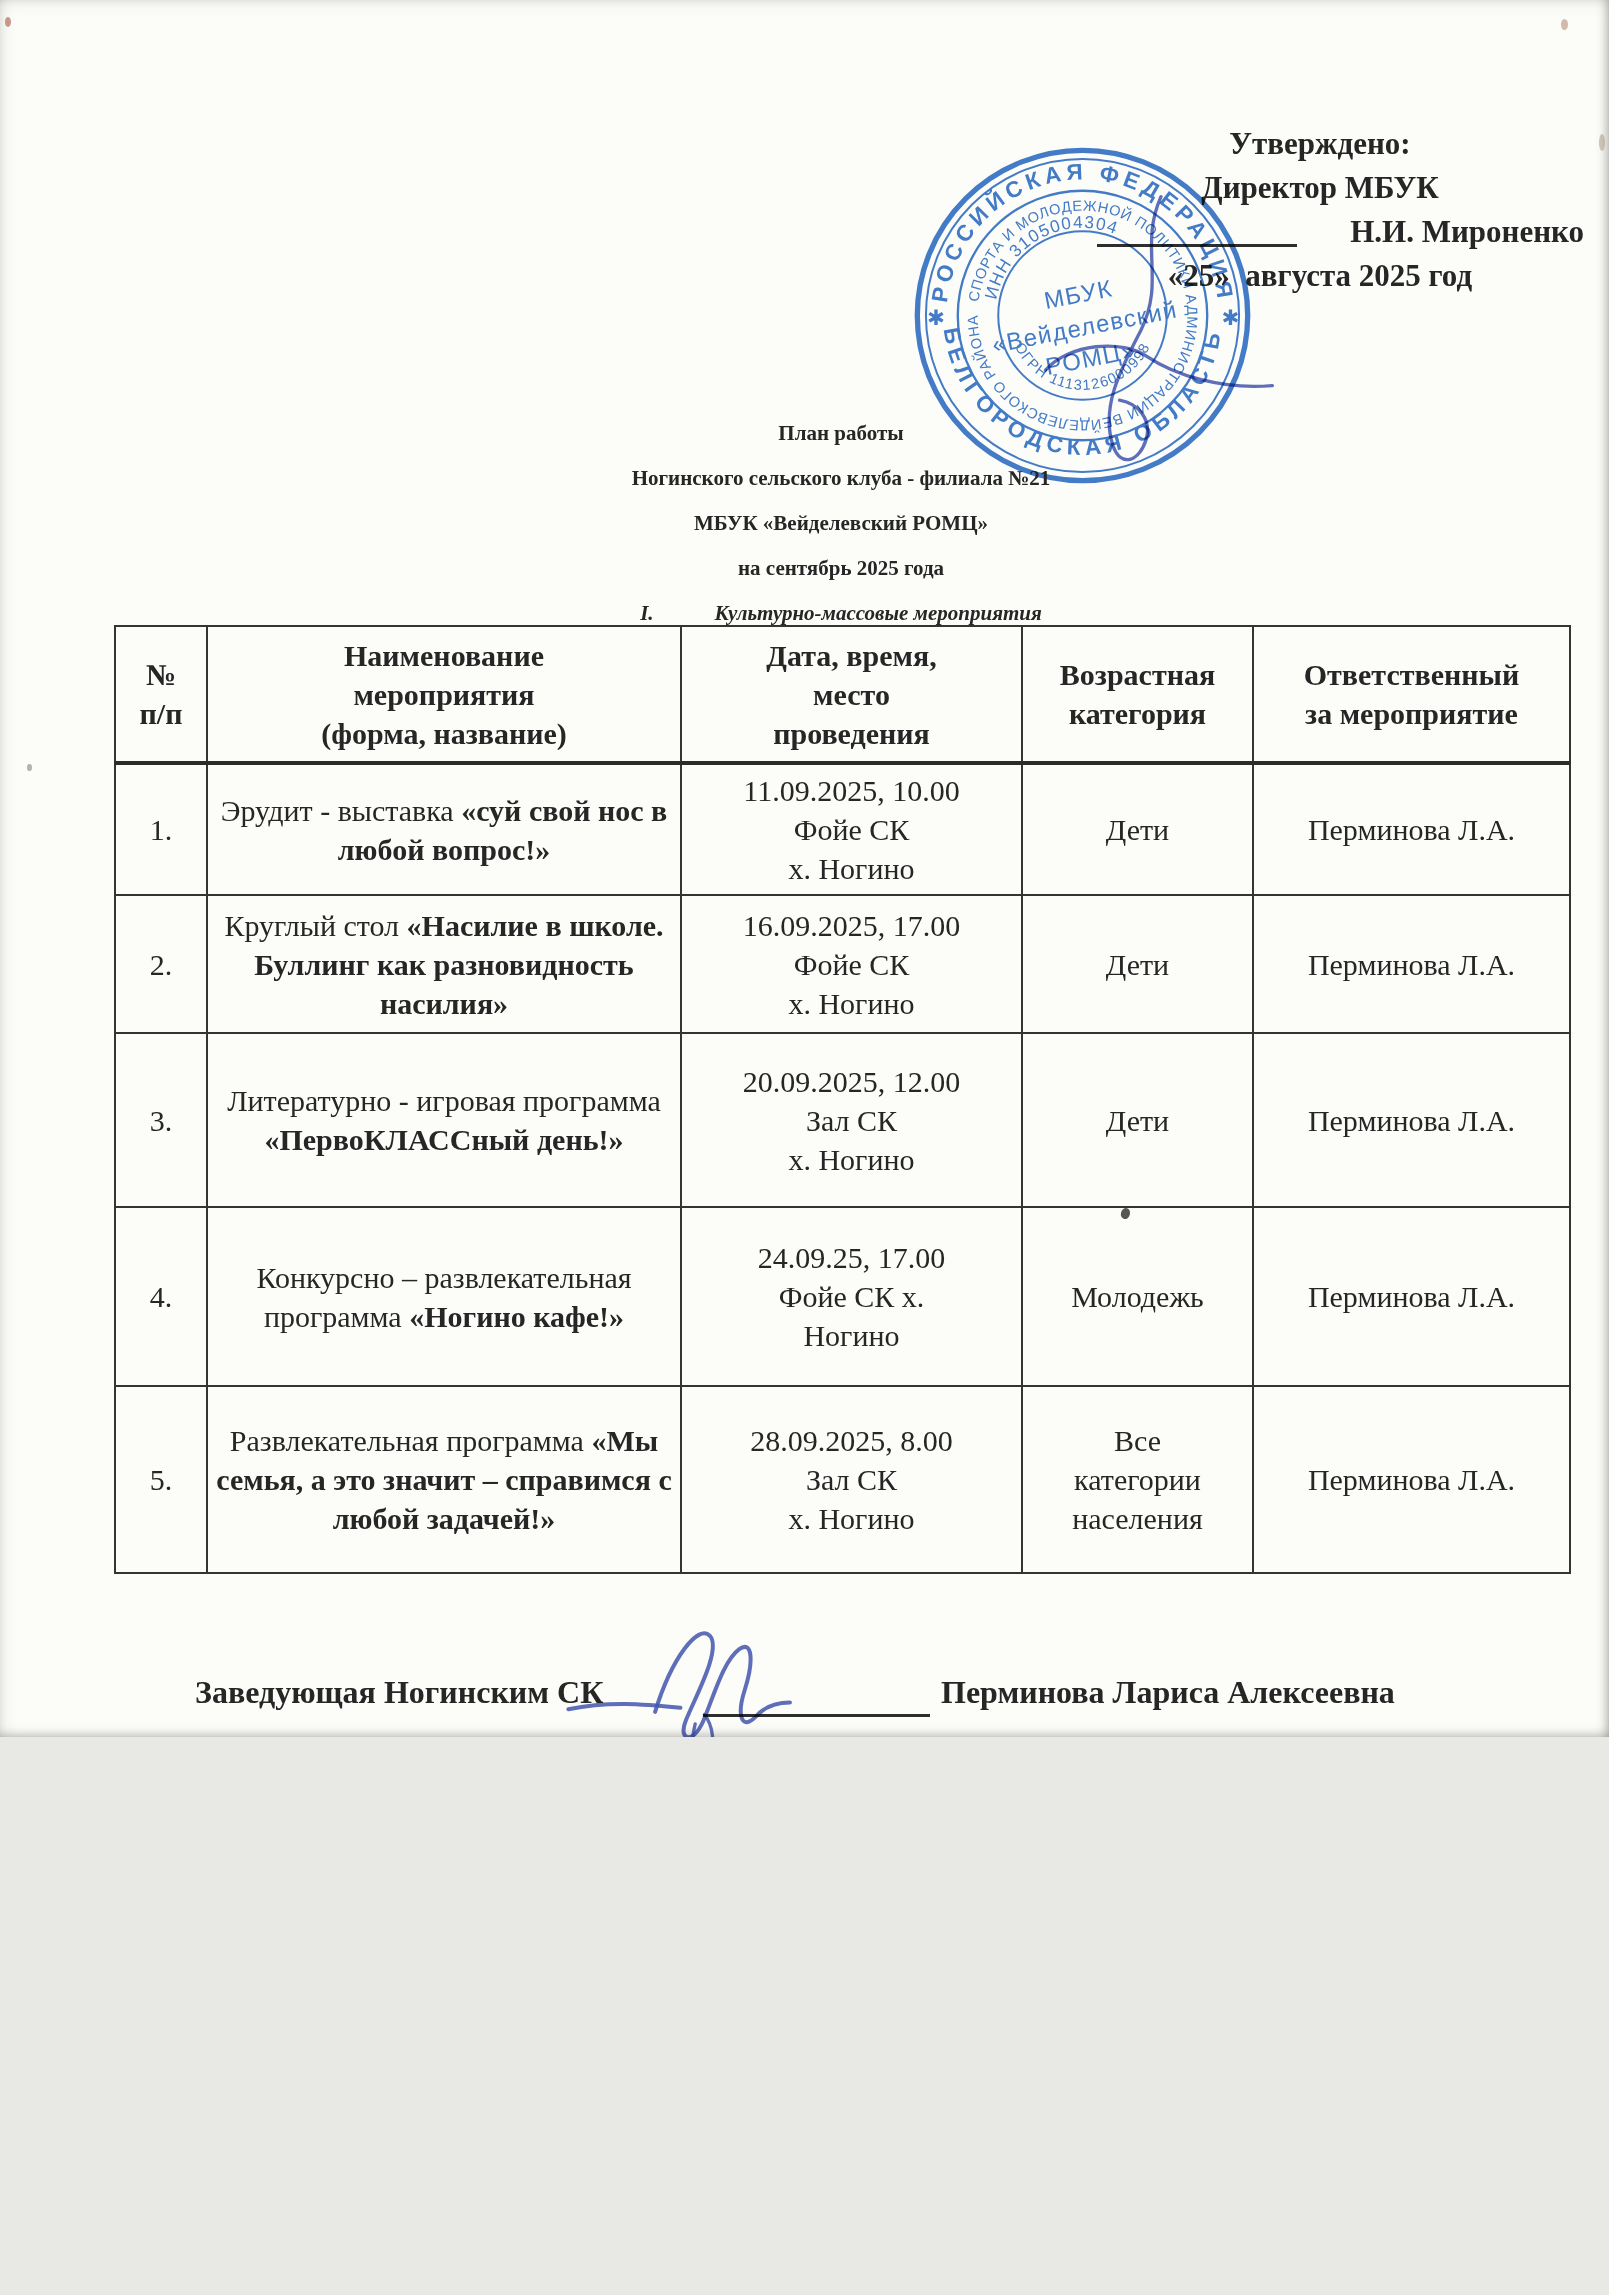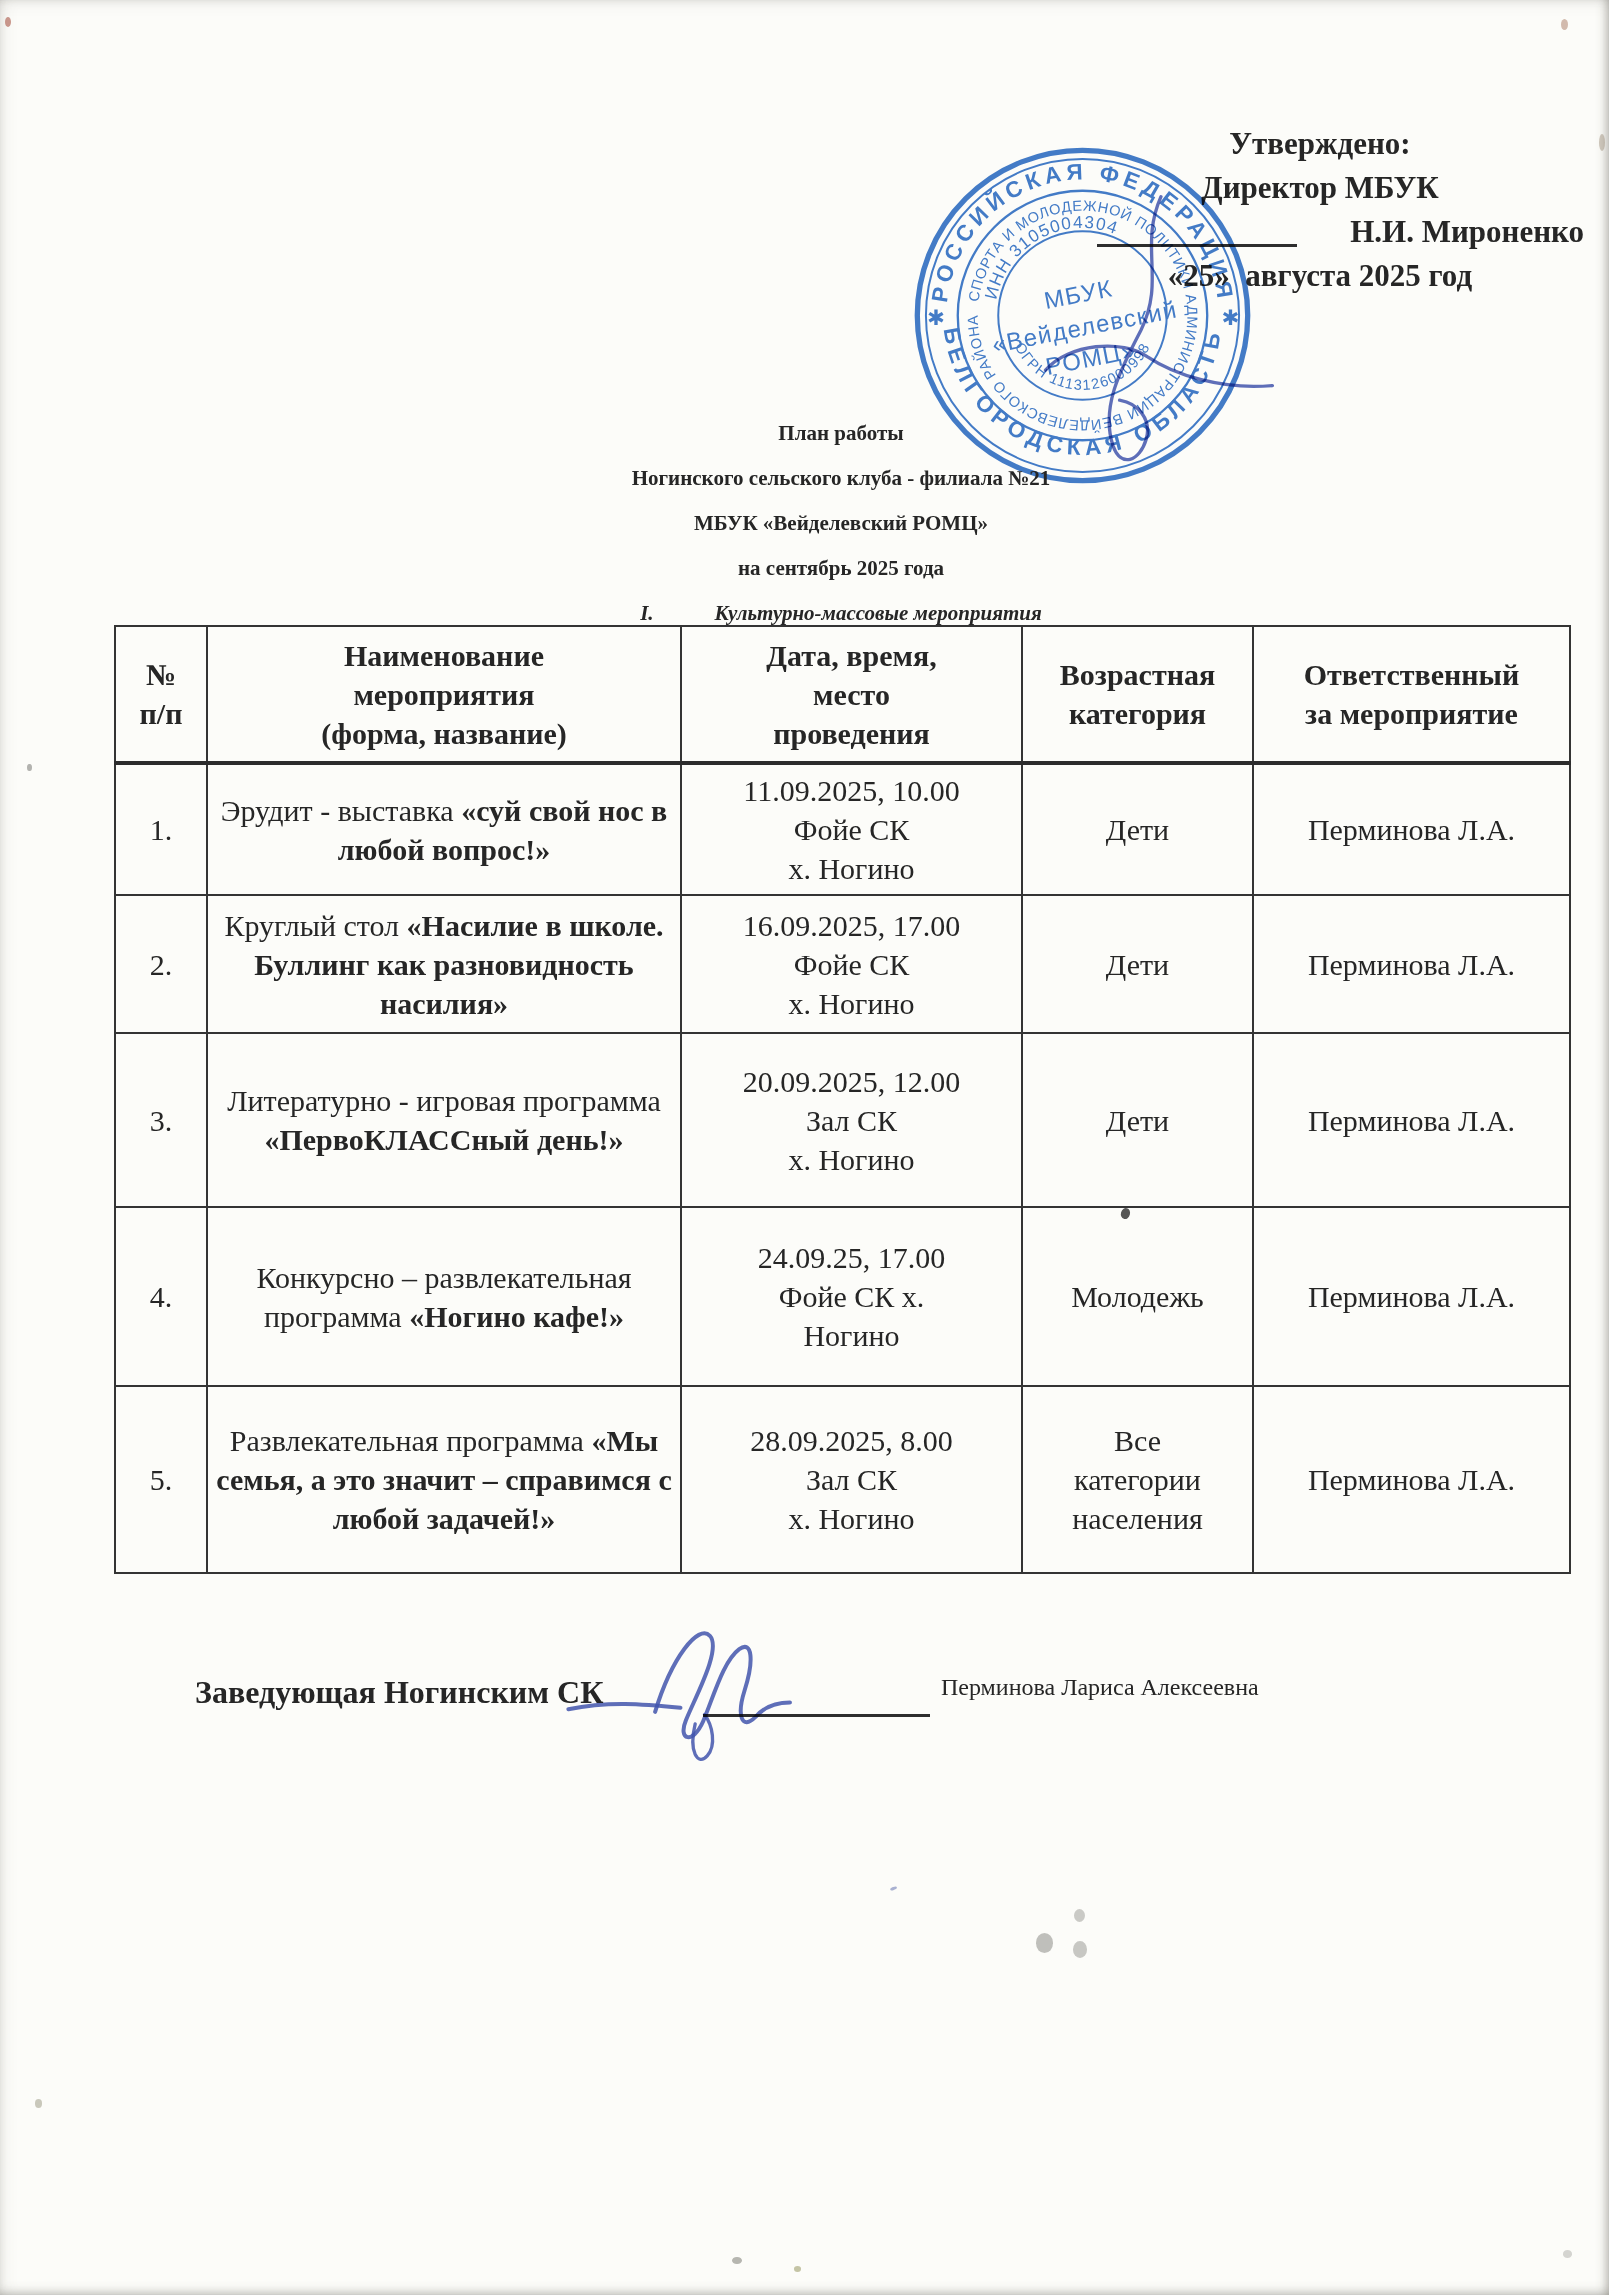--- a/index.html
+++ b/index.html
@@ -1,18 +1,18 @@
 <!DOCTYPE html>
 <html style="font-size:10.7px"><head>
 <meta charset="utf-8">
 <style>
   html,body{margin:0;padding:0;background:#e8e8e4;}
   .page{
     position:relative;
-    width:1609px;height:2295px;
+    width:1609px;height:1737px;
     background:#fcfcf9;
     font-family:"Liberation Serif","DejaVu Serif",serif;
     color:#262626;
     overflow:hidden;
     box-shadow: inset -8px 0 10.7px -6px rgba(90,88,80,.45),
                 inset 0 -8px 10.7px -6px rgba(90,88,80,.35),
                 inset 9.4px 0 20px -13.4px rgba(90,88,80,.25),
                 inset 0 10.7px 20px -14.7px rgba(90,88,80,.22);
   }
   
@@ -54,21 +54,21 @@
   .pre{white-space:pre-line;}
   td.name b{font-weight:bold;}
   tr.h-head{height:137px;}
   tr.h-r1{height:132px;}
   tr.h-r2{height:138px;}
   tr.h-r3{height:174px;}
   tr.h-r4{height:179px;}
   tr.h-r5{height:187px;}
   
   .f-label{position:absolute;left:195px;top:1674px;font-weight:bold;font-size:32px;}
-  .f-name{position:absolute;left:941px;top:1674px;font-weight:normal;font-size:24px;}
+  .f-name{position:absolute;left:941px;top:1674px;font-weight:bold;font-size:32px;}
   .f-line{position:absolute;left:703px;top:1714px;width:227px;height:0;border-bottom:3.3px solid #2e2e2e;}
   
   .speck{position:absolute;border-radius:50%;pointer-events:none;}
 </style>
 </head>
 <body>
 
 <div class="page">
 
   <div class="approval">

